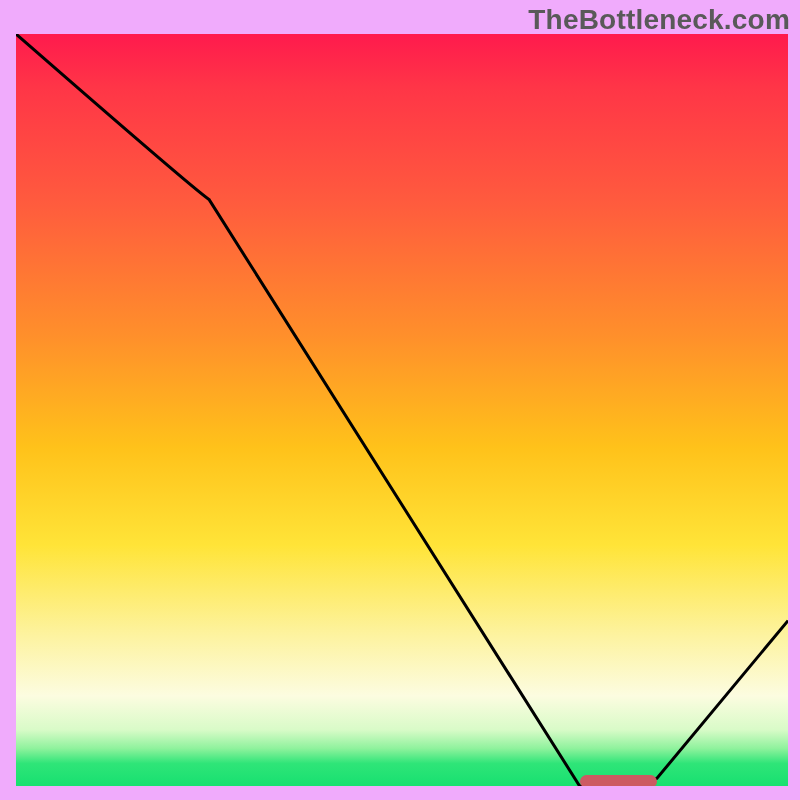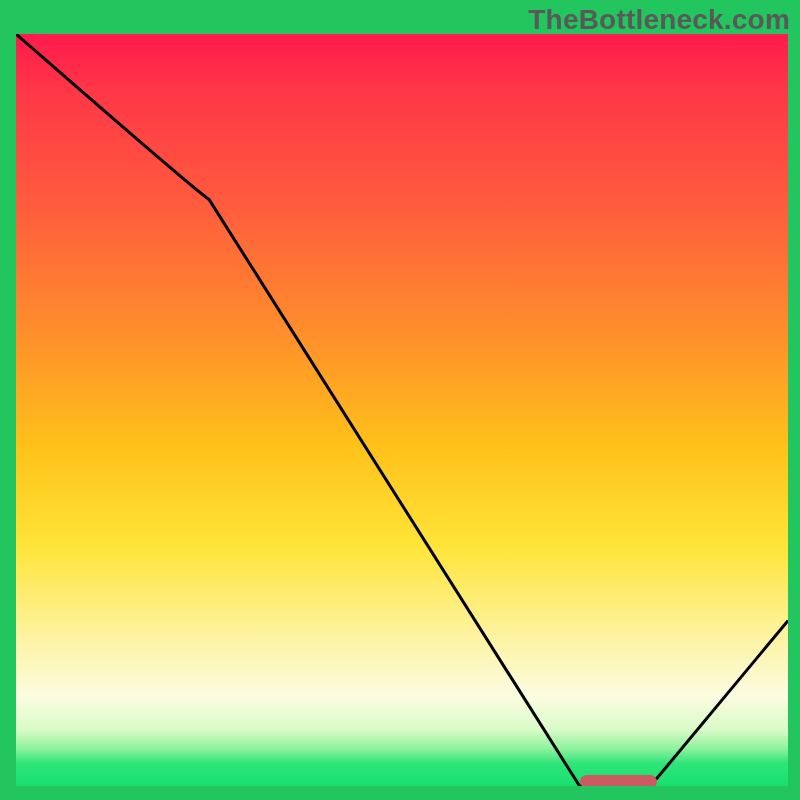--- a/index.html
+++ b/index.html
@@ -7,21 +7,21 @@
     padding: 0;
     width: 800px;
     height: 800px;
     background: #000;
     overflow: hidden;
   }
   .frame {
     position: relative;
     width: 800px;
     height: 800px;
-    background: #22c55e;
+    background: #f0abfc;
   }
   .watermark {
     position: absolute;
     top: 4px;
     right: 10px;
     font-family: Arial, Helvetica, sans-serif;
     font-size: 28px;
     font-weight: 600;
     color: #595959;
     letter-spacing: 0.2px;

